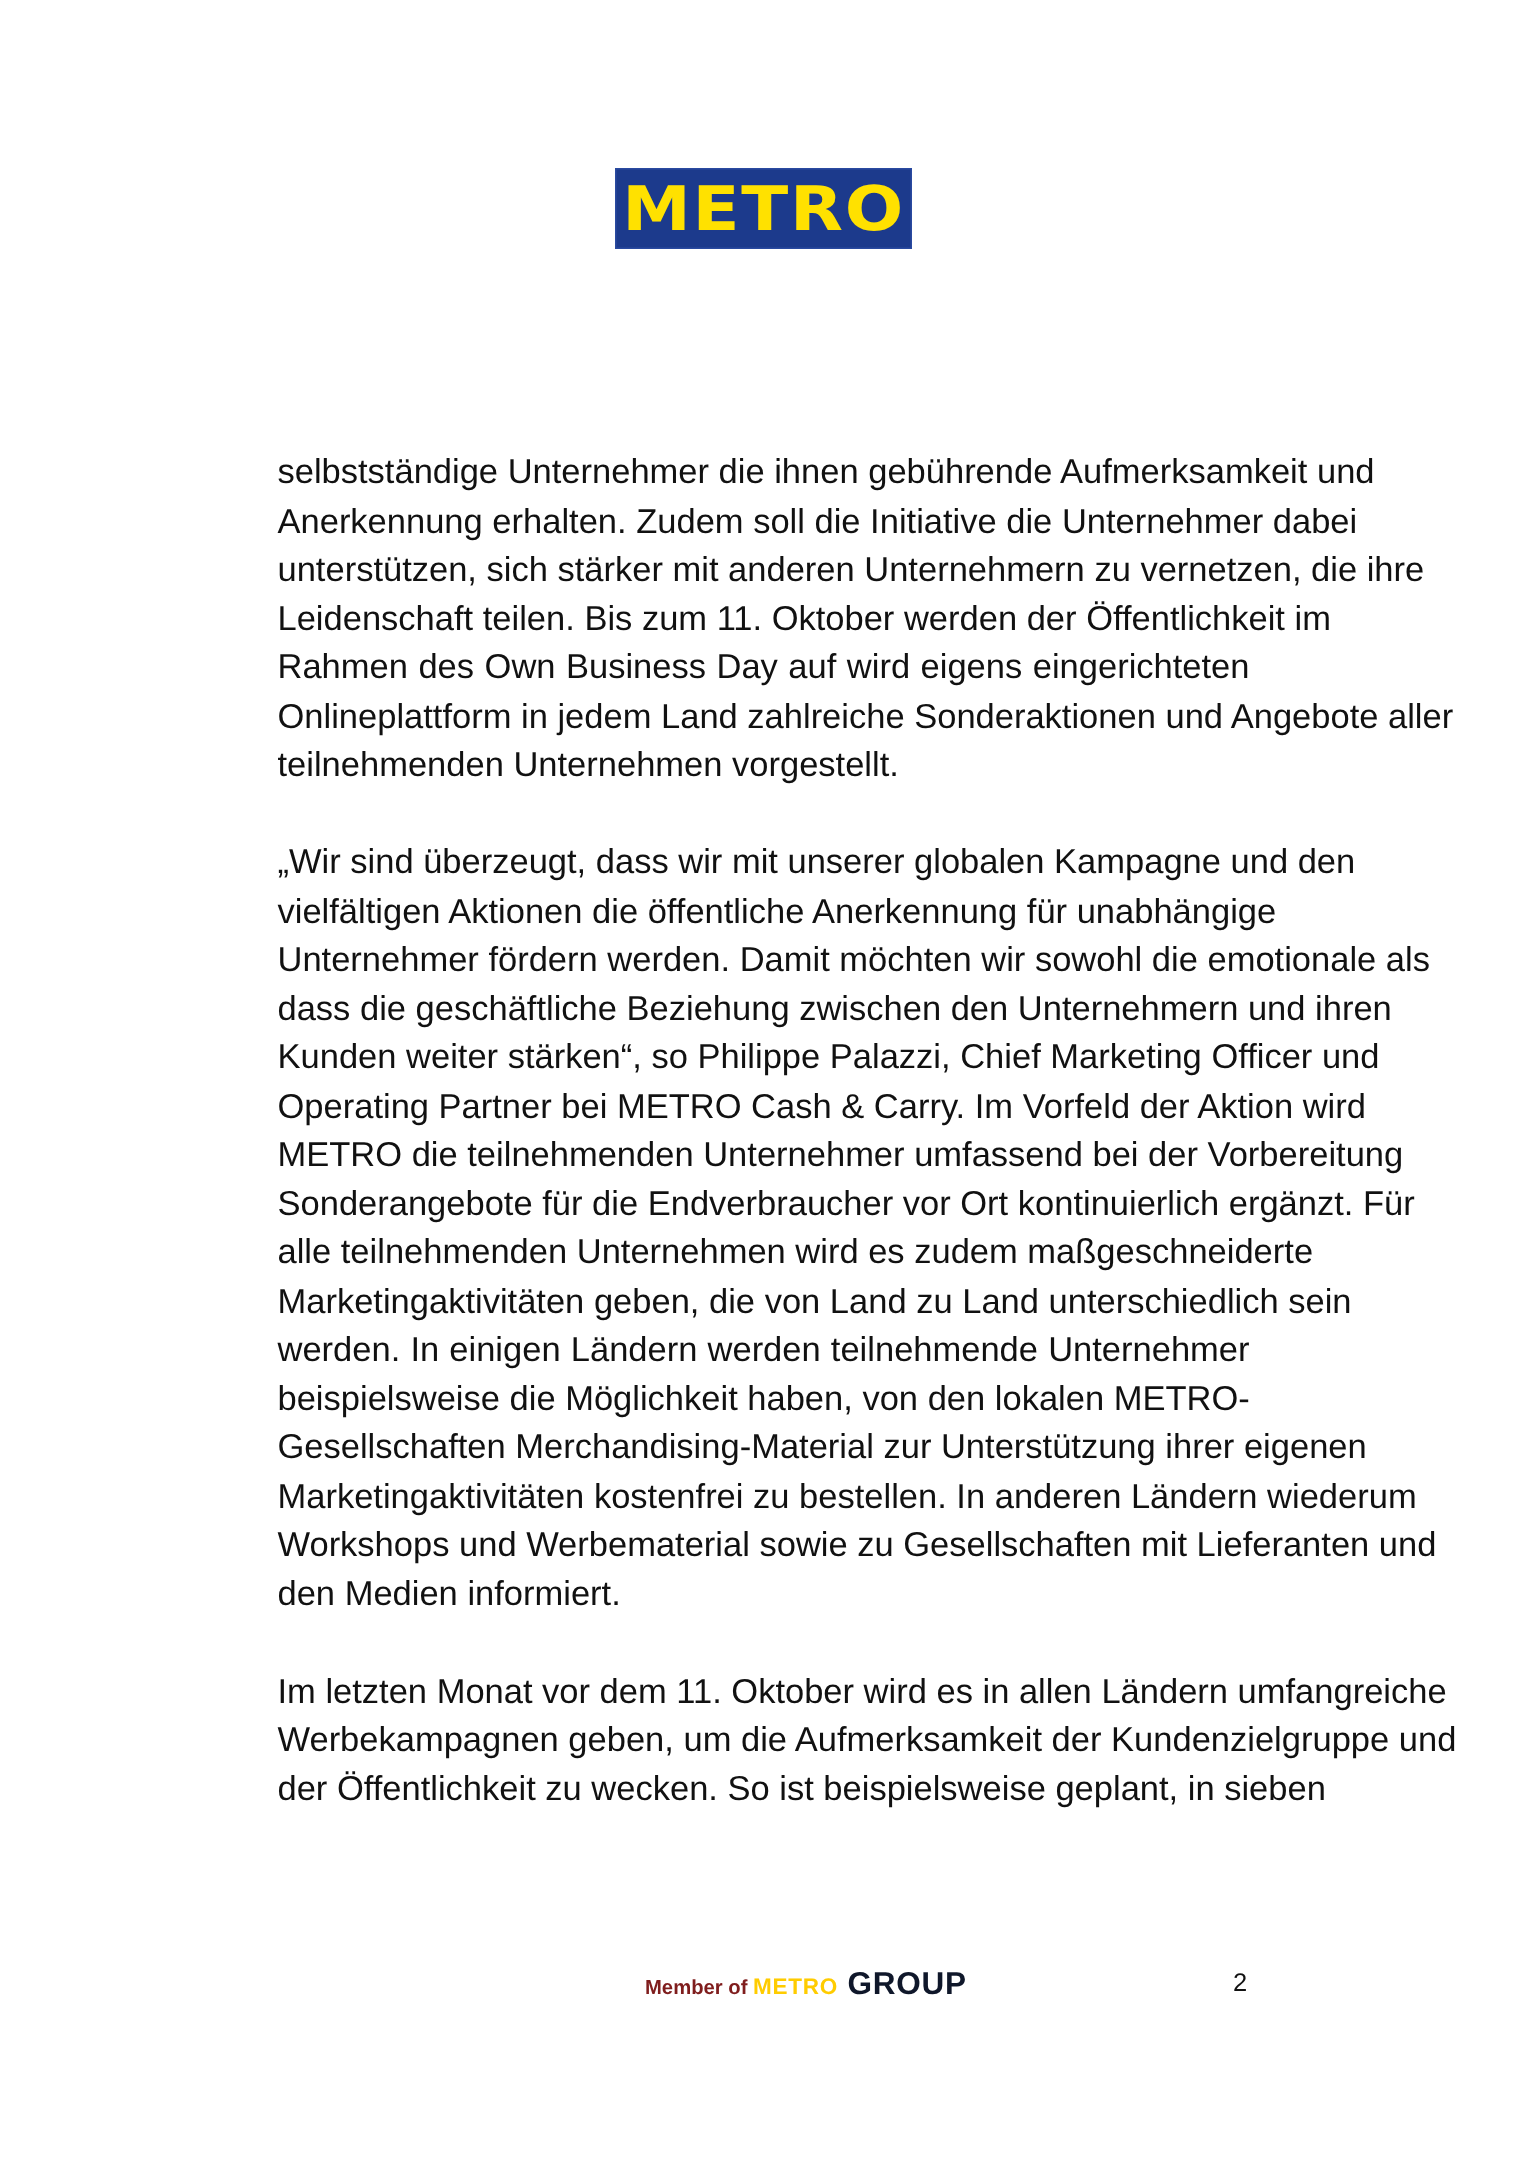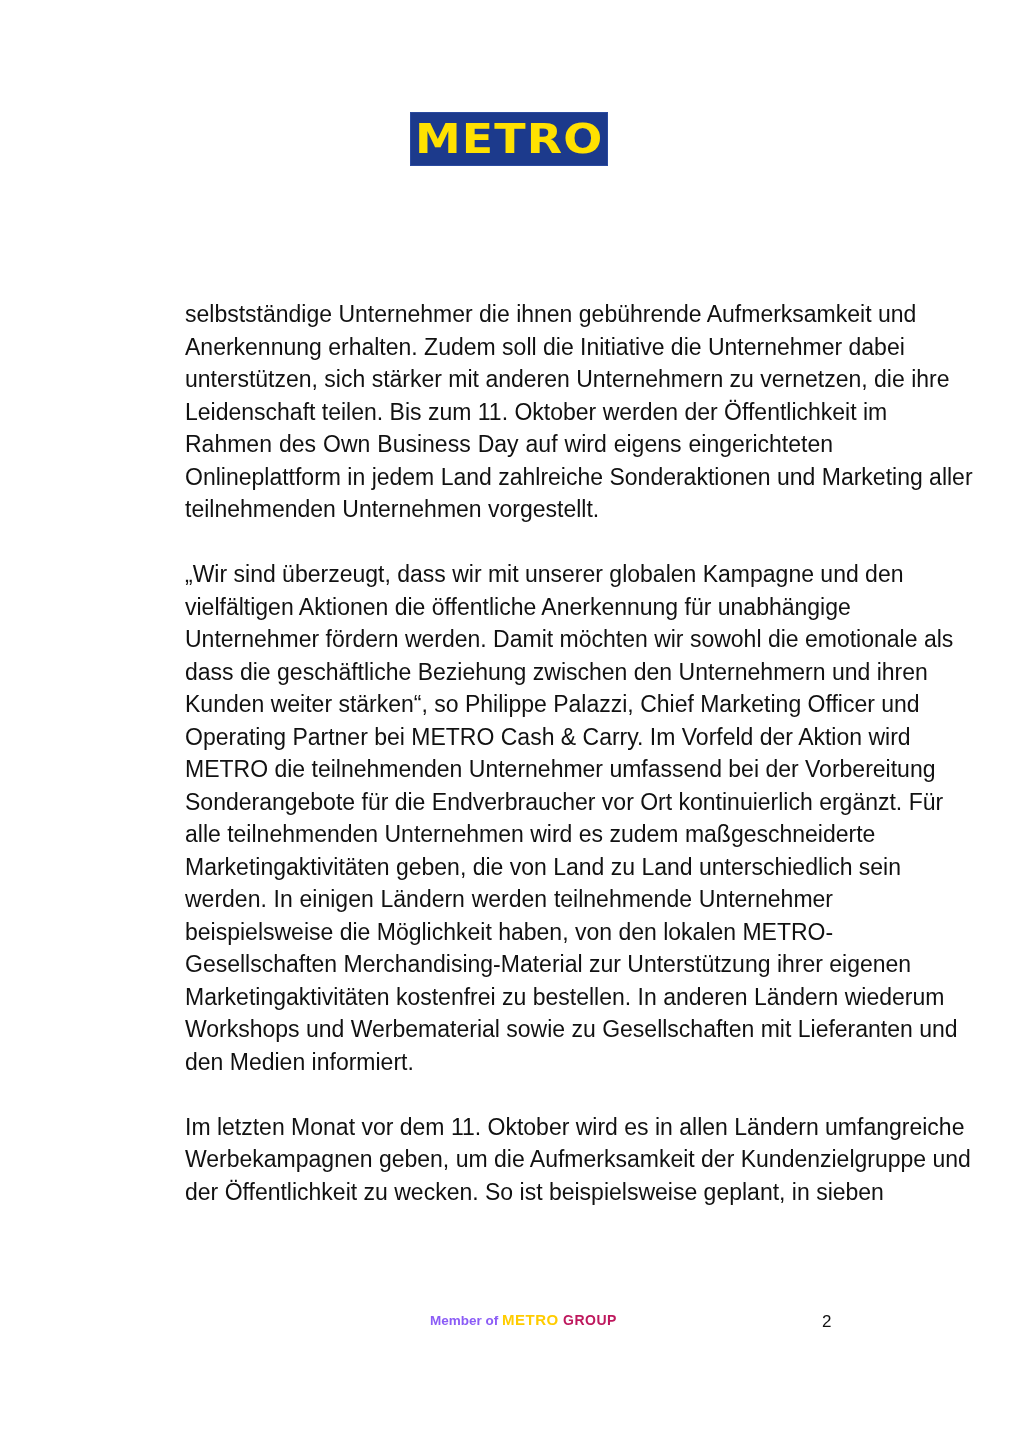--- a/index.html
+++ b/index.html
@@ -4,40 +4,40 @@
   <style>
     html, body { margin: 0; padding: 0; background: #ffffff; }
     body { width: 1018px; height: 1440px; position: relative; overflow: hidden; font-family: "Liberation Sans", sans-serif; color: #111111; }
     .logo { position: absolute; left: 410px; top: 112px; width: 198px; height: 54px; background: #1c3a8c; display: flex; align-items: center; justify-content: center; box-sizing: border-box; border: 1px solid #2a4aa0; }
     .logo span { color: #ffe100; font-family: "DejaVu Sans", sans-serif; font-weight: bold; font-size: 41px; letter-spacing: 1px; transform: scaleX(1.12); display: inline-block; line-height: 1; }
     .body-text { position: absolute; left: 185px; top: 258px; width: 648px; font-size: 23px; margin-top: 40px; }
     .line { display: block; height: 32.5px; line-height: 32.5px; text-align: justify; text-align-last: justify; white-space: nowrap; }
     .line.last { text-align-last: left; }
     .gap { height: 32.5px; }
     .footer-member { position: absolute; left: 402px; top: 1311px; font-size: 13.5px; font-weight: bold; white-space: nowrap; font-family: "Liberation Sans", sans-serif; }
-    .footer-member .m1 { color: #8b5cf6; padding-left: 28px; }
+    .footer-member .m1 { color: #7f1d1d; padding-left: 28px; }
     .footer-member .m2 { color: #ffcc00; font-size: 15px; letter-spacing: 0.5px; }
-    .footer-member .m3 { color: #be185d; font-size: 14px; letter-spacing: 0.5px; }
+    .footer-member .m3 { color: #0f172a; font-size: 21px; letter-spacing: 0.5px; }
     .page-num { position: absolute; left: 822px; top: 1312px; font-size: 17px; color: #111; }
   </style>
 </head>
 <body>
 
 <div class="logo">
   <span>METRO</span>
 </div>
 
 <div class="body-text" id="body-text">
     <div>
       <span class="line">selbstständige Unternehmer die ihnen gebührende Aufmerksamkeit und</span>
       <span class="line">Anerkennung erhalten. Zudem soll die Initiative die Unternehmer dabei</span>
       <span class="line">unterstützen, sich stärker mit anderen Unternehmern zu vernetzen, die ihre</span>
       <span class="line">Leidenschaft teilen. Bis zum 11. Oktober werden der Öffentlichkeit im</span>
       <span class="line">Rahmen des Own Business Day auf wird eigens eingerichteten</span>
-      <span class="line">Onlineplattform in jedem Land zahlreiche Sonderaktionen und Marketing aller</span>
+      <span class="line">Onlineplattform in jedem Land zahlreiche Sonderaktionen und Angebote aller</span>
       <span class="line last">teilnehmenden Unternehmen vorgestellt.</span>
     </div>
     <div class="gap"></div>
     <div>
       <span class="line">„Wir sind überzeugt, dass wir mit unserer globalen Kampagne und den</span>
       <span class="line">vielfältigen Aktionen die öffentliche Anerkennung für unabhängige</span>
       <span class="line">Unternehmer fördern werden. Damit möchten wir sowohl die emotionale als</span>
       <span class="line">dass die geschäftliche Beziehung zwischen den Unternehmern und ihren</span>
       <span class="line">Kunden weiter stärken“, so Philippe Palazzi, Chief Marketing Officer und</span>
       <span class="line">Operating Partner bei METRO Cash &amp; Carry. Im Vorfeld der Aktion wird</span>

